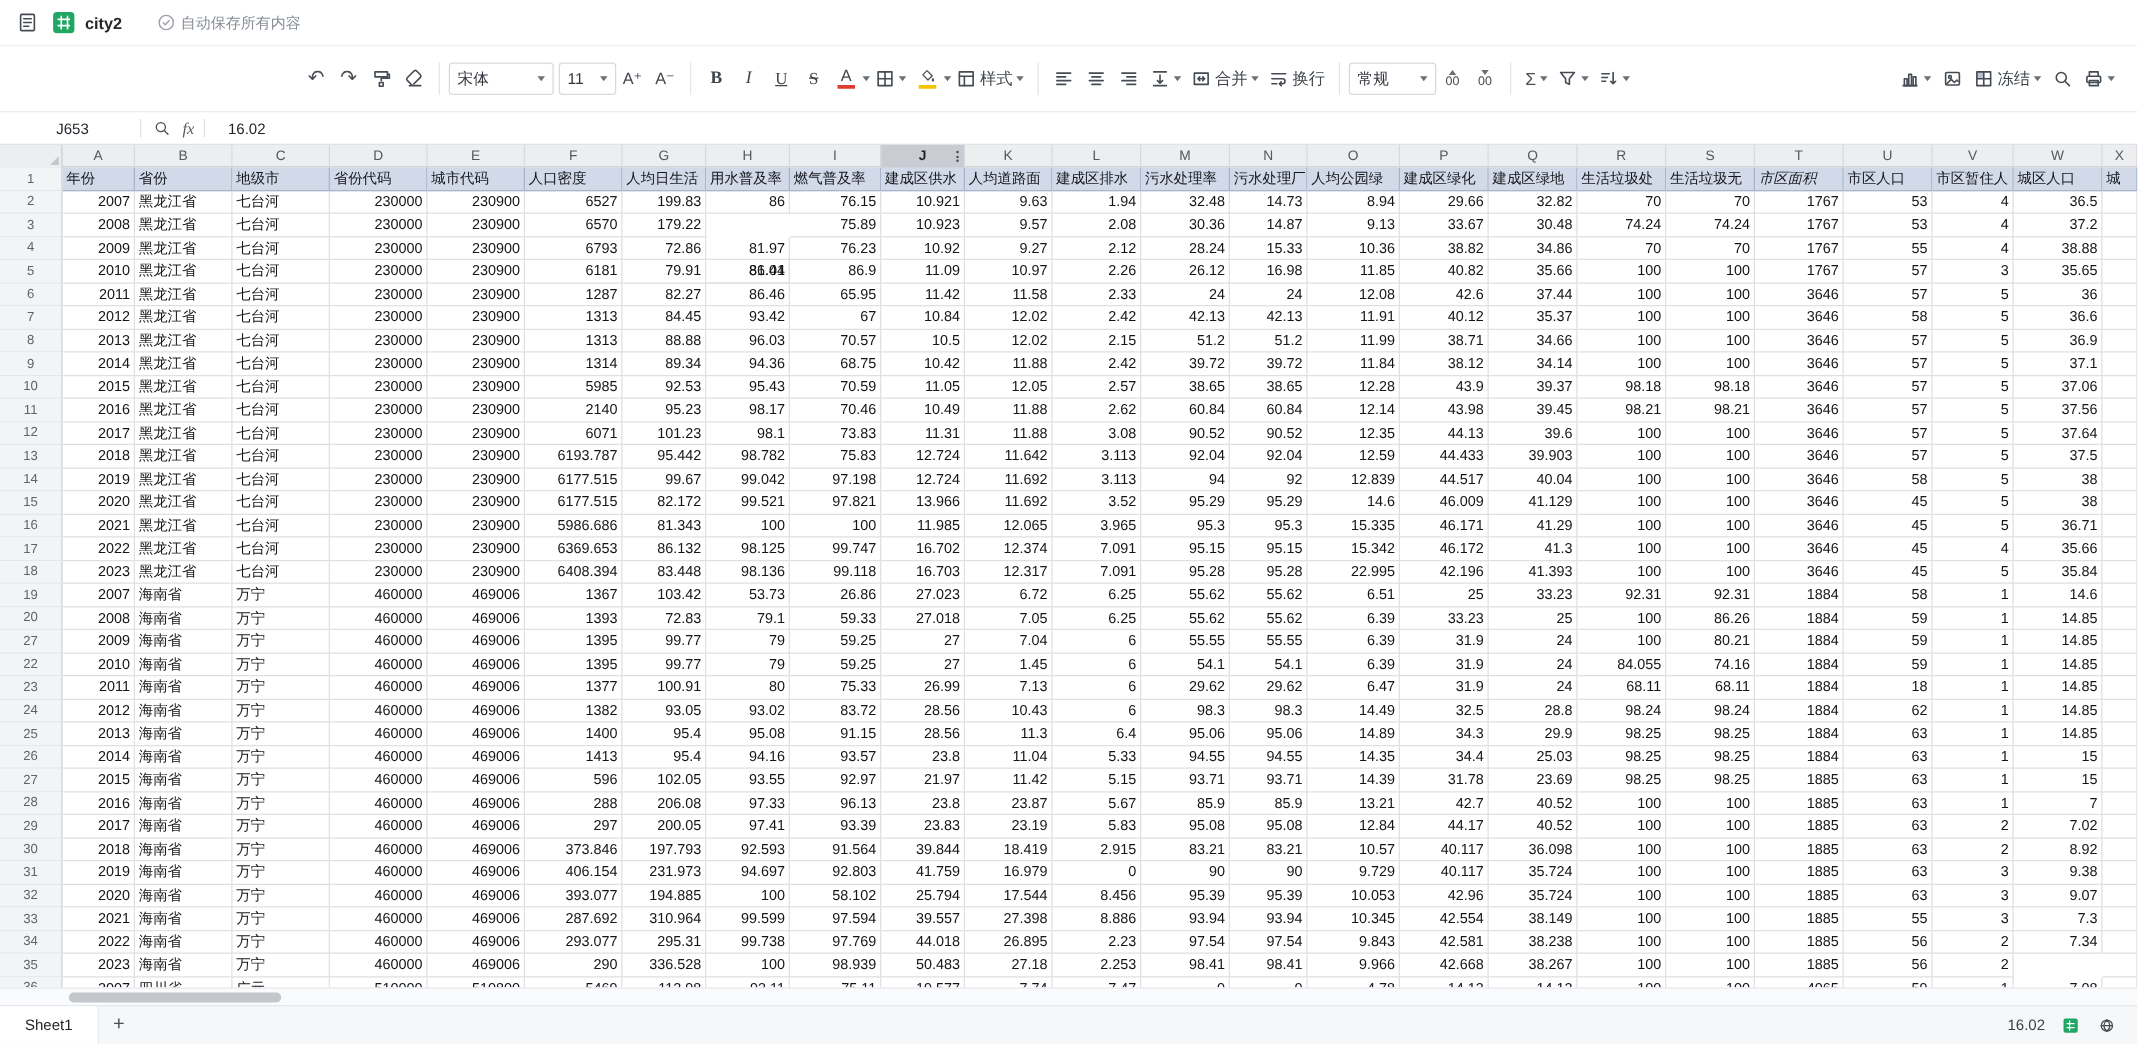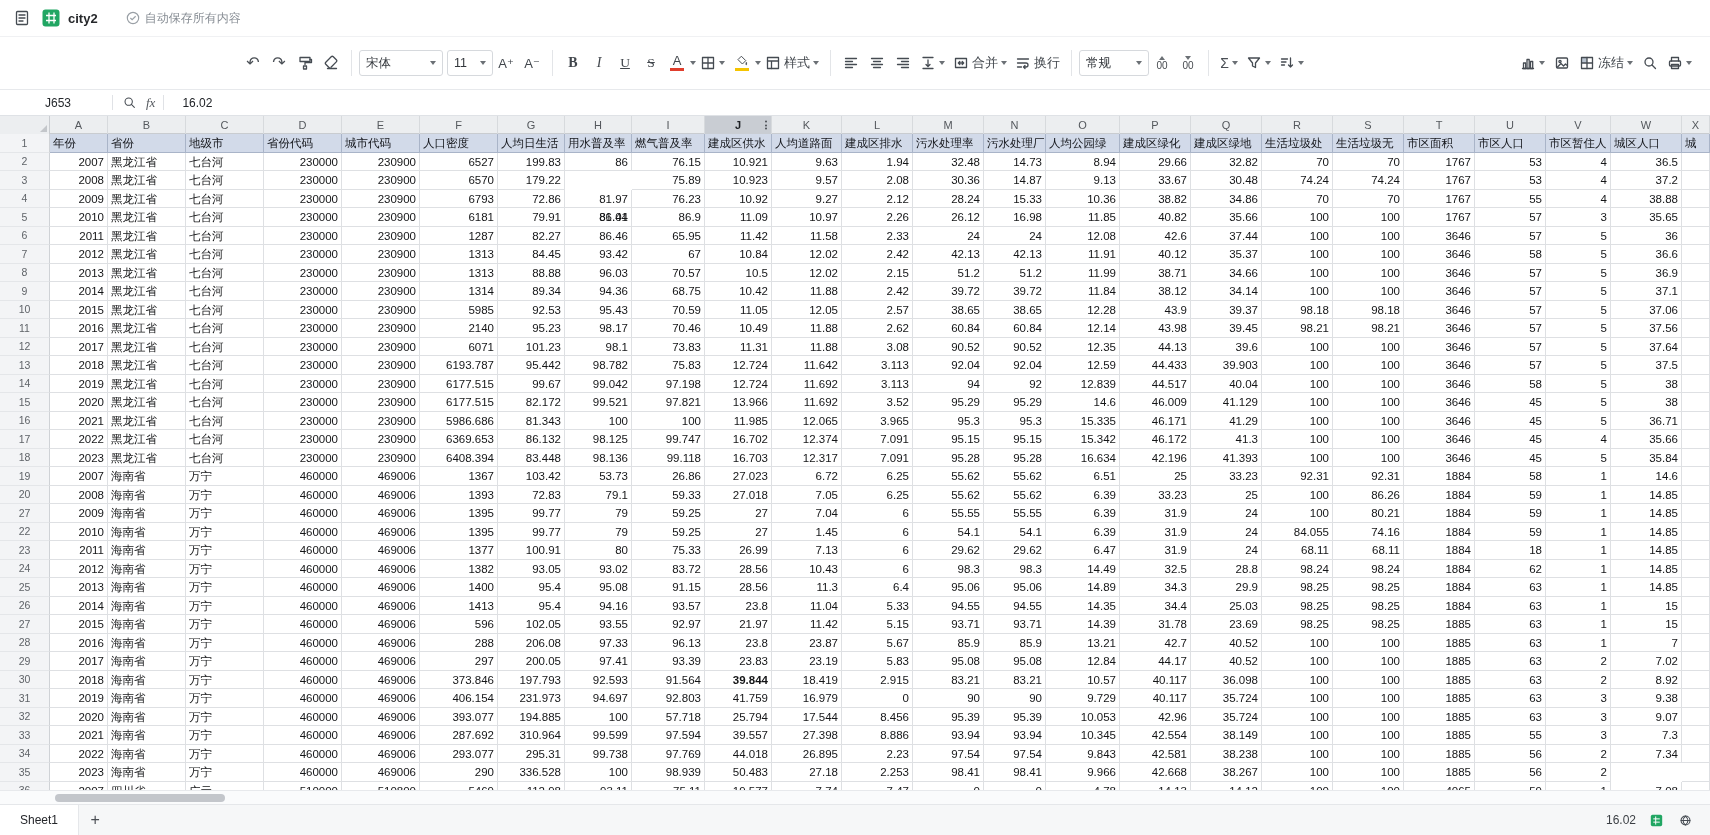--- a/index.html
+++ b/index.html
@@ -399,21 +399,21 @@
         <div class="cell hcell" style="width: 67px;">建成区供水</div>
         <div class="cell hcell" style="width: 70px;">人均道路面</div>
         <div class="cell hcell" style="width: 71px;">建成区排水</div>
         <div class="cell hcell" style="width: 71px;">污水处理率</div>
         <div class="cell hcell" style="width: 62px;">污水处理厂</div>
         <div class="cell hcell" style="width: 74px;">人均公园绿</div>
         <div class="cell hcell" style="width: 71px;">建成区绿化</div>
         <div class="cell hcell" style="width: 71px;">建成区绿地</div>
         <div class="cell hcell" style="width: 71px;">生活垃圾处</div>
         <div class="cell hcell" style="width: 71px;">生活垃圾无</div>
-        <div class="cell hcell" style="width: 71px;">市区面积</div>
+        <div class="cell hcell" style="width: 71px; font-style: italic;">市区面积</div>
         <div class="cell hcell" style="width: 71px;">市区人口</div>
         <div class="cell hcell" style="width: 65px;">市区暂住人</div>
         <div class="cell hcell" style="width: 71px;">城区人口</div>
         <div class="cell hcell" style="width: 28px;">城</div>
       </div>
       <div class="grid-row">
         <div class="row-num">2</div>
         <div class="cell ar" style="width: 58px;">2007</div>
         <div class="cell al" style="width: 78px;">黑龙江省</div>
         <div class="cell al" style="width: 78px;">七台河</div>
@@ -853,21 +853,21 @@
         <div class="cell ar" style="width: 78px;">230900</div>
         <div class="cell ar" style="width: 78px;">6408.394</div>
         <div class="cell ar" style="width: 67px;">83.448</div>
         <div class="cell ar" style="width: 67px;">98.136</div>
         <div class="cell ar" style="width: 73px;">99.118</div>
         <div class="cell ar" style="width: 67px;">16.703</div>
         <div class="cell ar" style="width: 70px;">12.317</div>
         <div class="cell ar" style="width: 71px;">7.091</div>
         <div class="cell ar" style="width: 71px;">95.28</div>
         <div class="cell ar" style="width: 62px;">95.28</div>
-        <div class="cell ar" style="width: 74px;">16.634</div>
+        <div class="cell ar" style="width: 74px;">22.995</div>
         <div class="cell ar" style="width: 71px;">42.196</div>
         <div class="cell ar" style="width: 71px;">41.393</div>
         <div class="cell ar" style="width: 71px;">100</div>
         <div class="cell ar" style="width: 71px;">100</div>
         <div class="cell ar" style="width: 71px;">3646</div>
         <div class="cell ar" style="width: 71px;">45</div>
         <div class="cell ar" style="width: 65px;">5</div>
         <div class="cell ar" style="width: 71px;">35.84</div>
         <div class="cell ar" style="width: 28px;"></div>
       </div>
@@ -1172,21 +1172,21 @@
         <div class="row-num">30</div>
         <div class="cell ar" style="width: 58px;">2018</div>
         <div class="cell al" style="width: 78px;">海南省</div>
         <div class="cell al" style="width: 78px;">万宁</div>
         <div class="cell ar" style="width: 78px;">460000</div>
         <div class="cell ar" style="width: 78px;">469006</div>
         <div class="cell ar" style="width: 78px;">373.846</div>
         <div class="cell ar" style="width: 67px;">197.793</div>
         <div class="cell ar" style="width: 67px;">92.593</div>
         <div class="cell ar" style="width: 73px;">91.564</div>
-        <div class="cell ar" style="width: 67px; font-weight: bold;">39.844</div>
+        <div class="cell ar" style="width: 67px;">39.844</div>
         <div class="cell ar" style="width: 70px;">18.419</div>
         <div class="cell ar" style="width: 71px;">2.915</div>
         <div class="cell ar" style="width: 71px;">83.21</div>
         <div class="cell ar" style="width: 62px;">83.21</div>
         <div class="cell ar" style="width: 74px;">10.57</div>
         <div class="cell ar" style="width: 71px;">40.117</div>
         <div class="cell ar" style="width: 71px;">36.098</div>
         <div class="cell ar" style="width: 71px;">100</div>
         <div class="cell ar" style="width: 71px;">100</div>
         <div class="cell ar" style="width: 71px;">1885</div>
@@ -1225,21 +1225,21 @@
       <div class="grid-row">
         <div class="row-num">32</div>
         <div class="cell ar" style="width: 58px;">2020</div>
         <div class="cell al" style="width: 78px;">海南省</div>
         <div class="cell al" style="width: 78px;">万宁</div>
         <div class="cell ar" style="width: 78px;">460000</div>
         <div class="cell ar" style="width: 78px;">469006</div>
         <div class="cell ar" style="width: 78px;">393.077</div>
         <div class="cell ar" style="width: 67px;">194.885</div>
         <div class="cell ar" style="width: 67px;">100</div>
-        <div class="cell ar" style="width: 73px;">57.718</div>
+        <div class="cell ar" style="width: 73px;">58.102</div>
         <div class="cell ar" style="width: 67px;">25.794</div>
         <div class="cell ar" style="width: 70px;">17.544</div>
         <div class="cell ar" style="width: 71px;">8.456</div>
         <div class="cell ar" style="width: 71px;">95.39</div>
         <div class="cell ar" style="width: 62px;">95.39</div>
         <div class="cell ar" style="width: 74px;">10.053</div>
         <div class="cell ar" style="width: 71px;">42.96</div>
         <div class="cell ar" style="width: 71px;">35.724</div>
         <div class="cell ar" style="width: 71px;">100</div>
         <div class="cell ar" style="width: 71px;">100</div>

